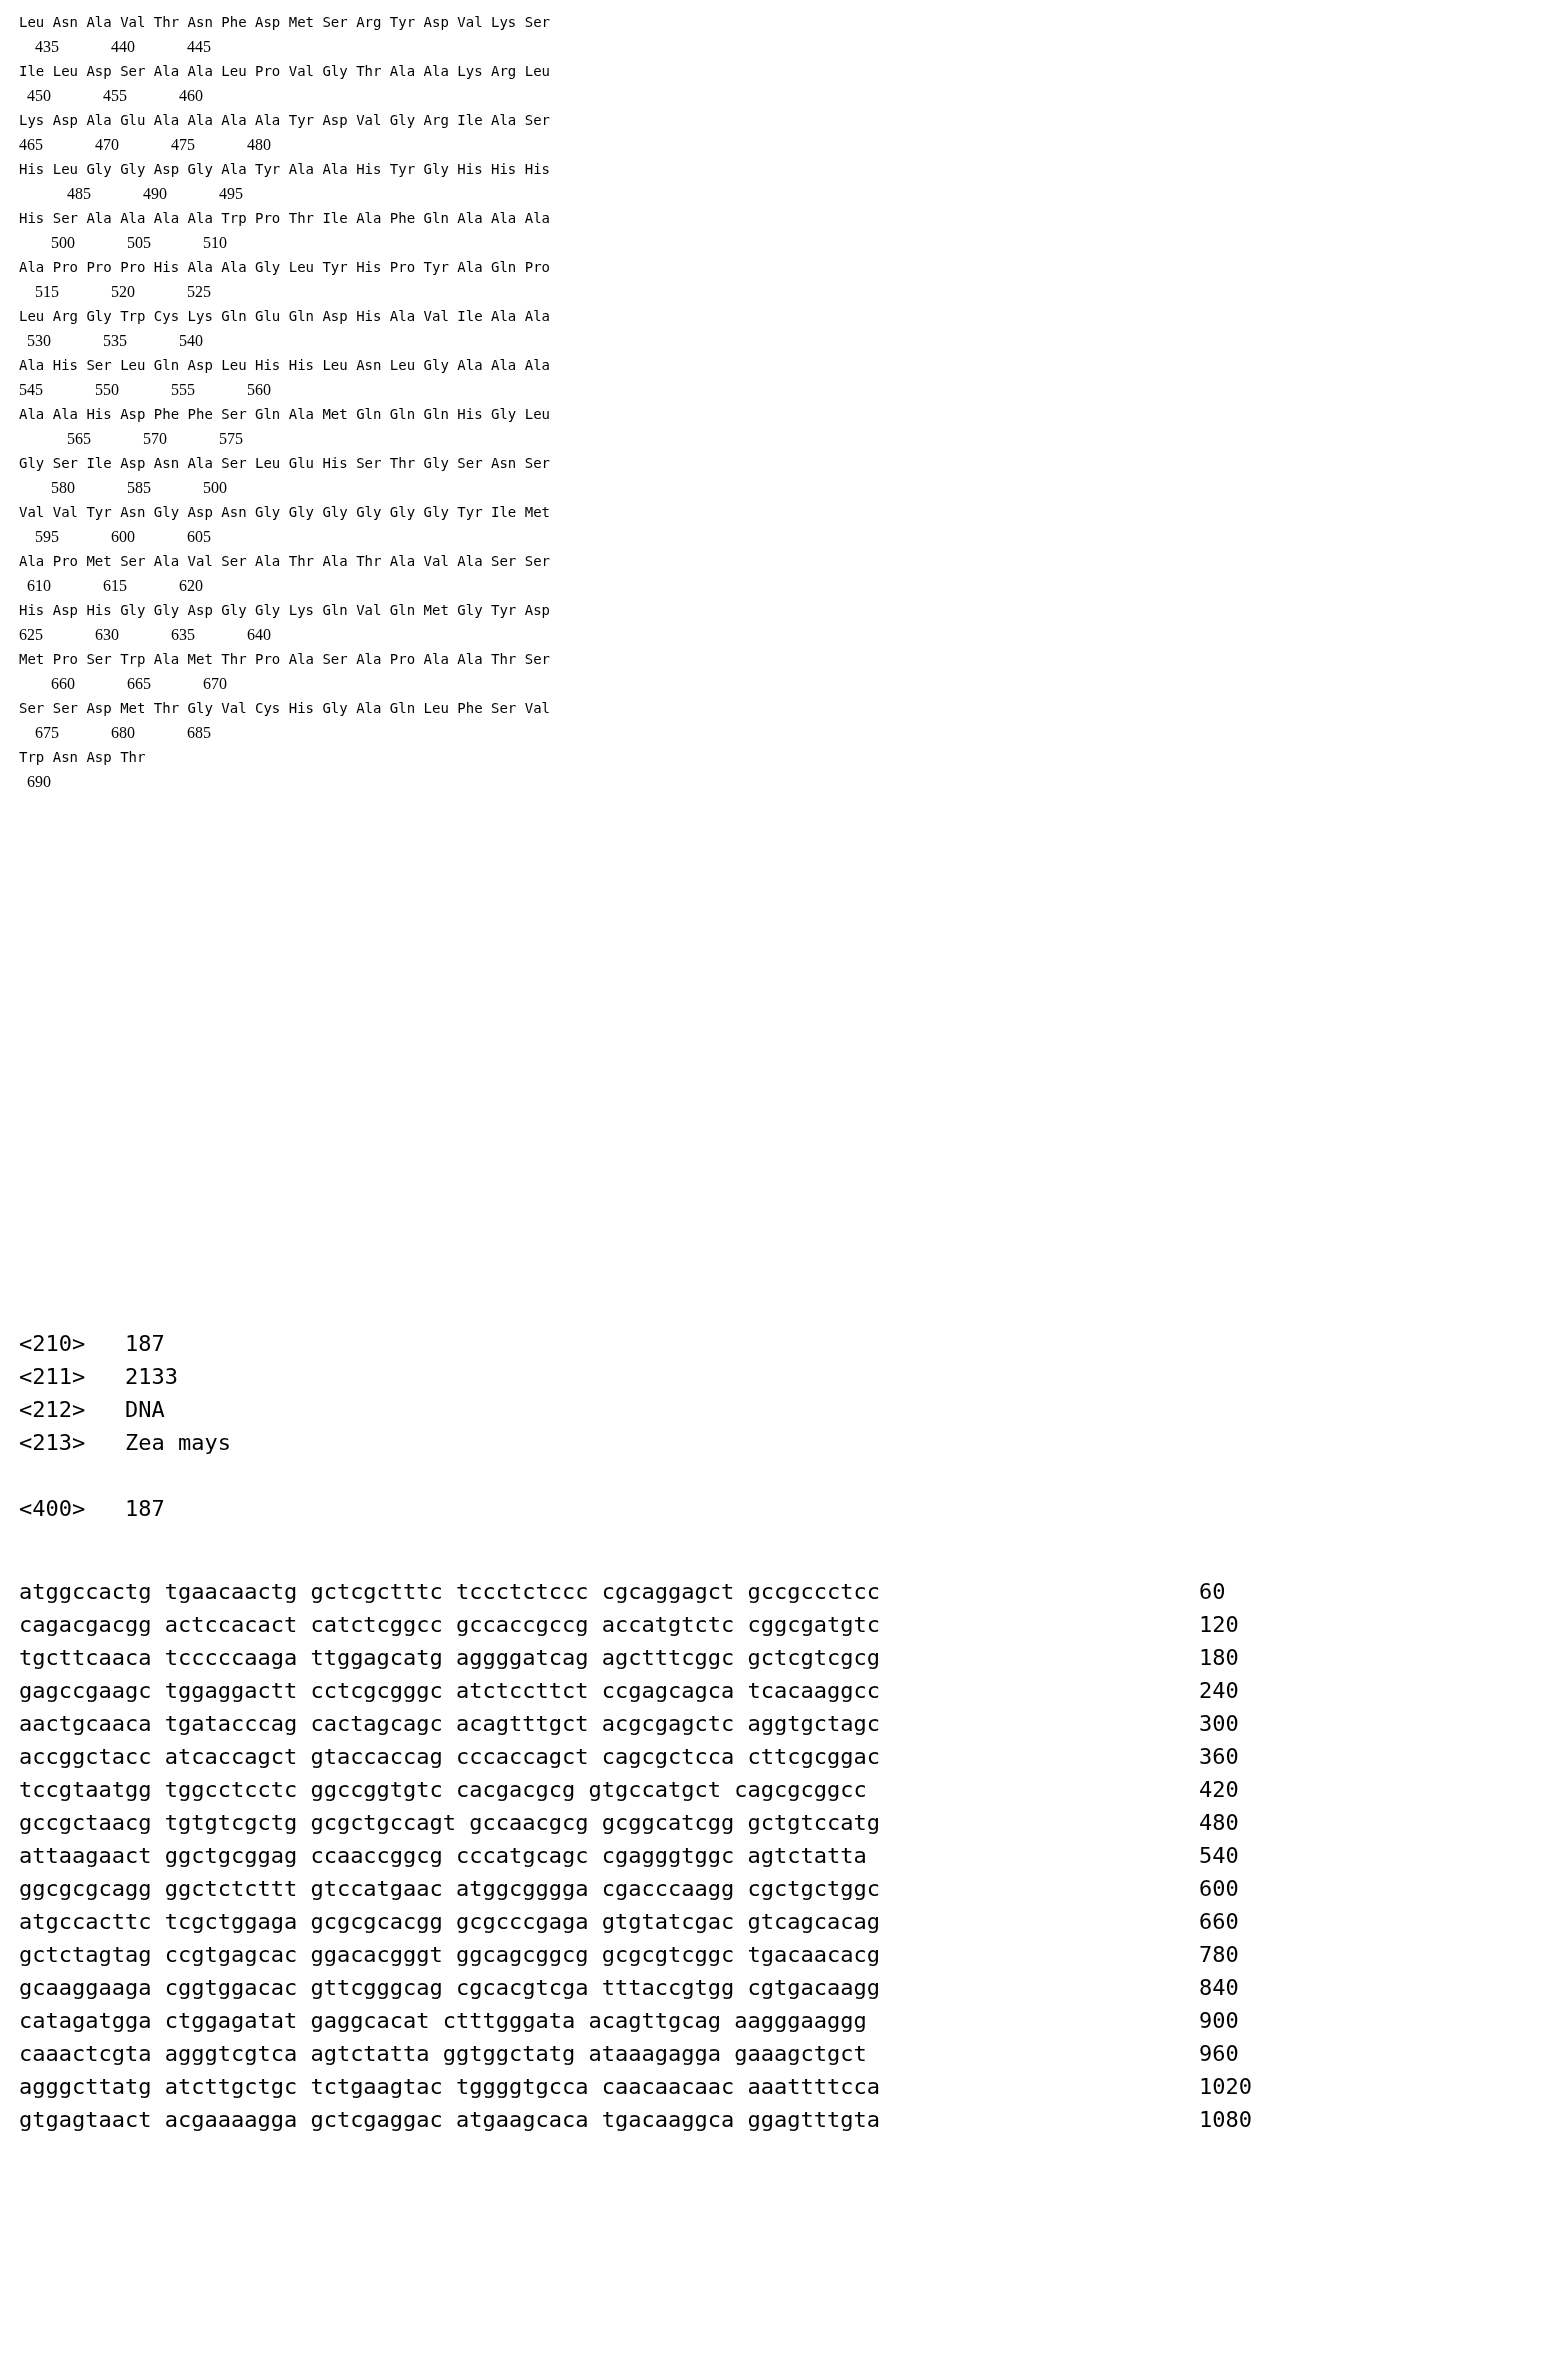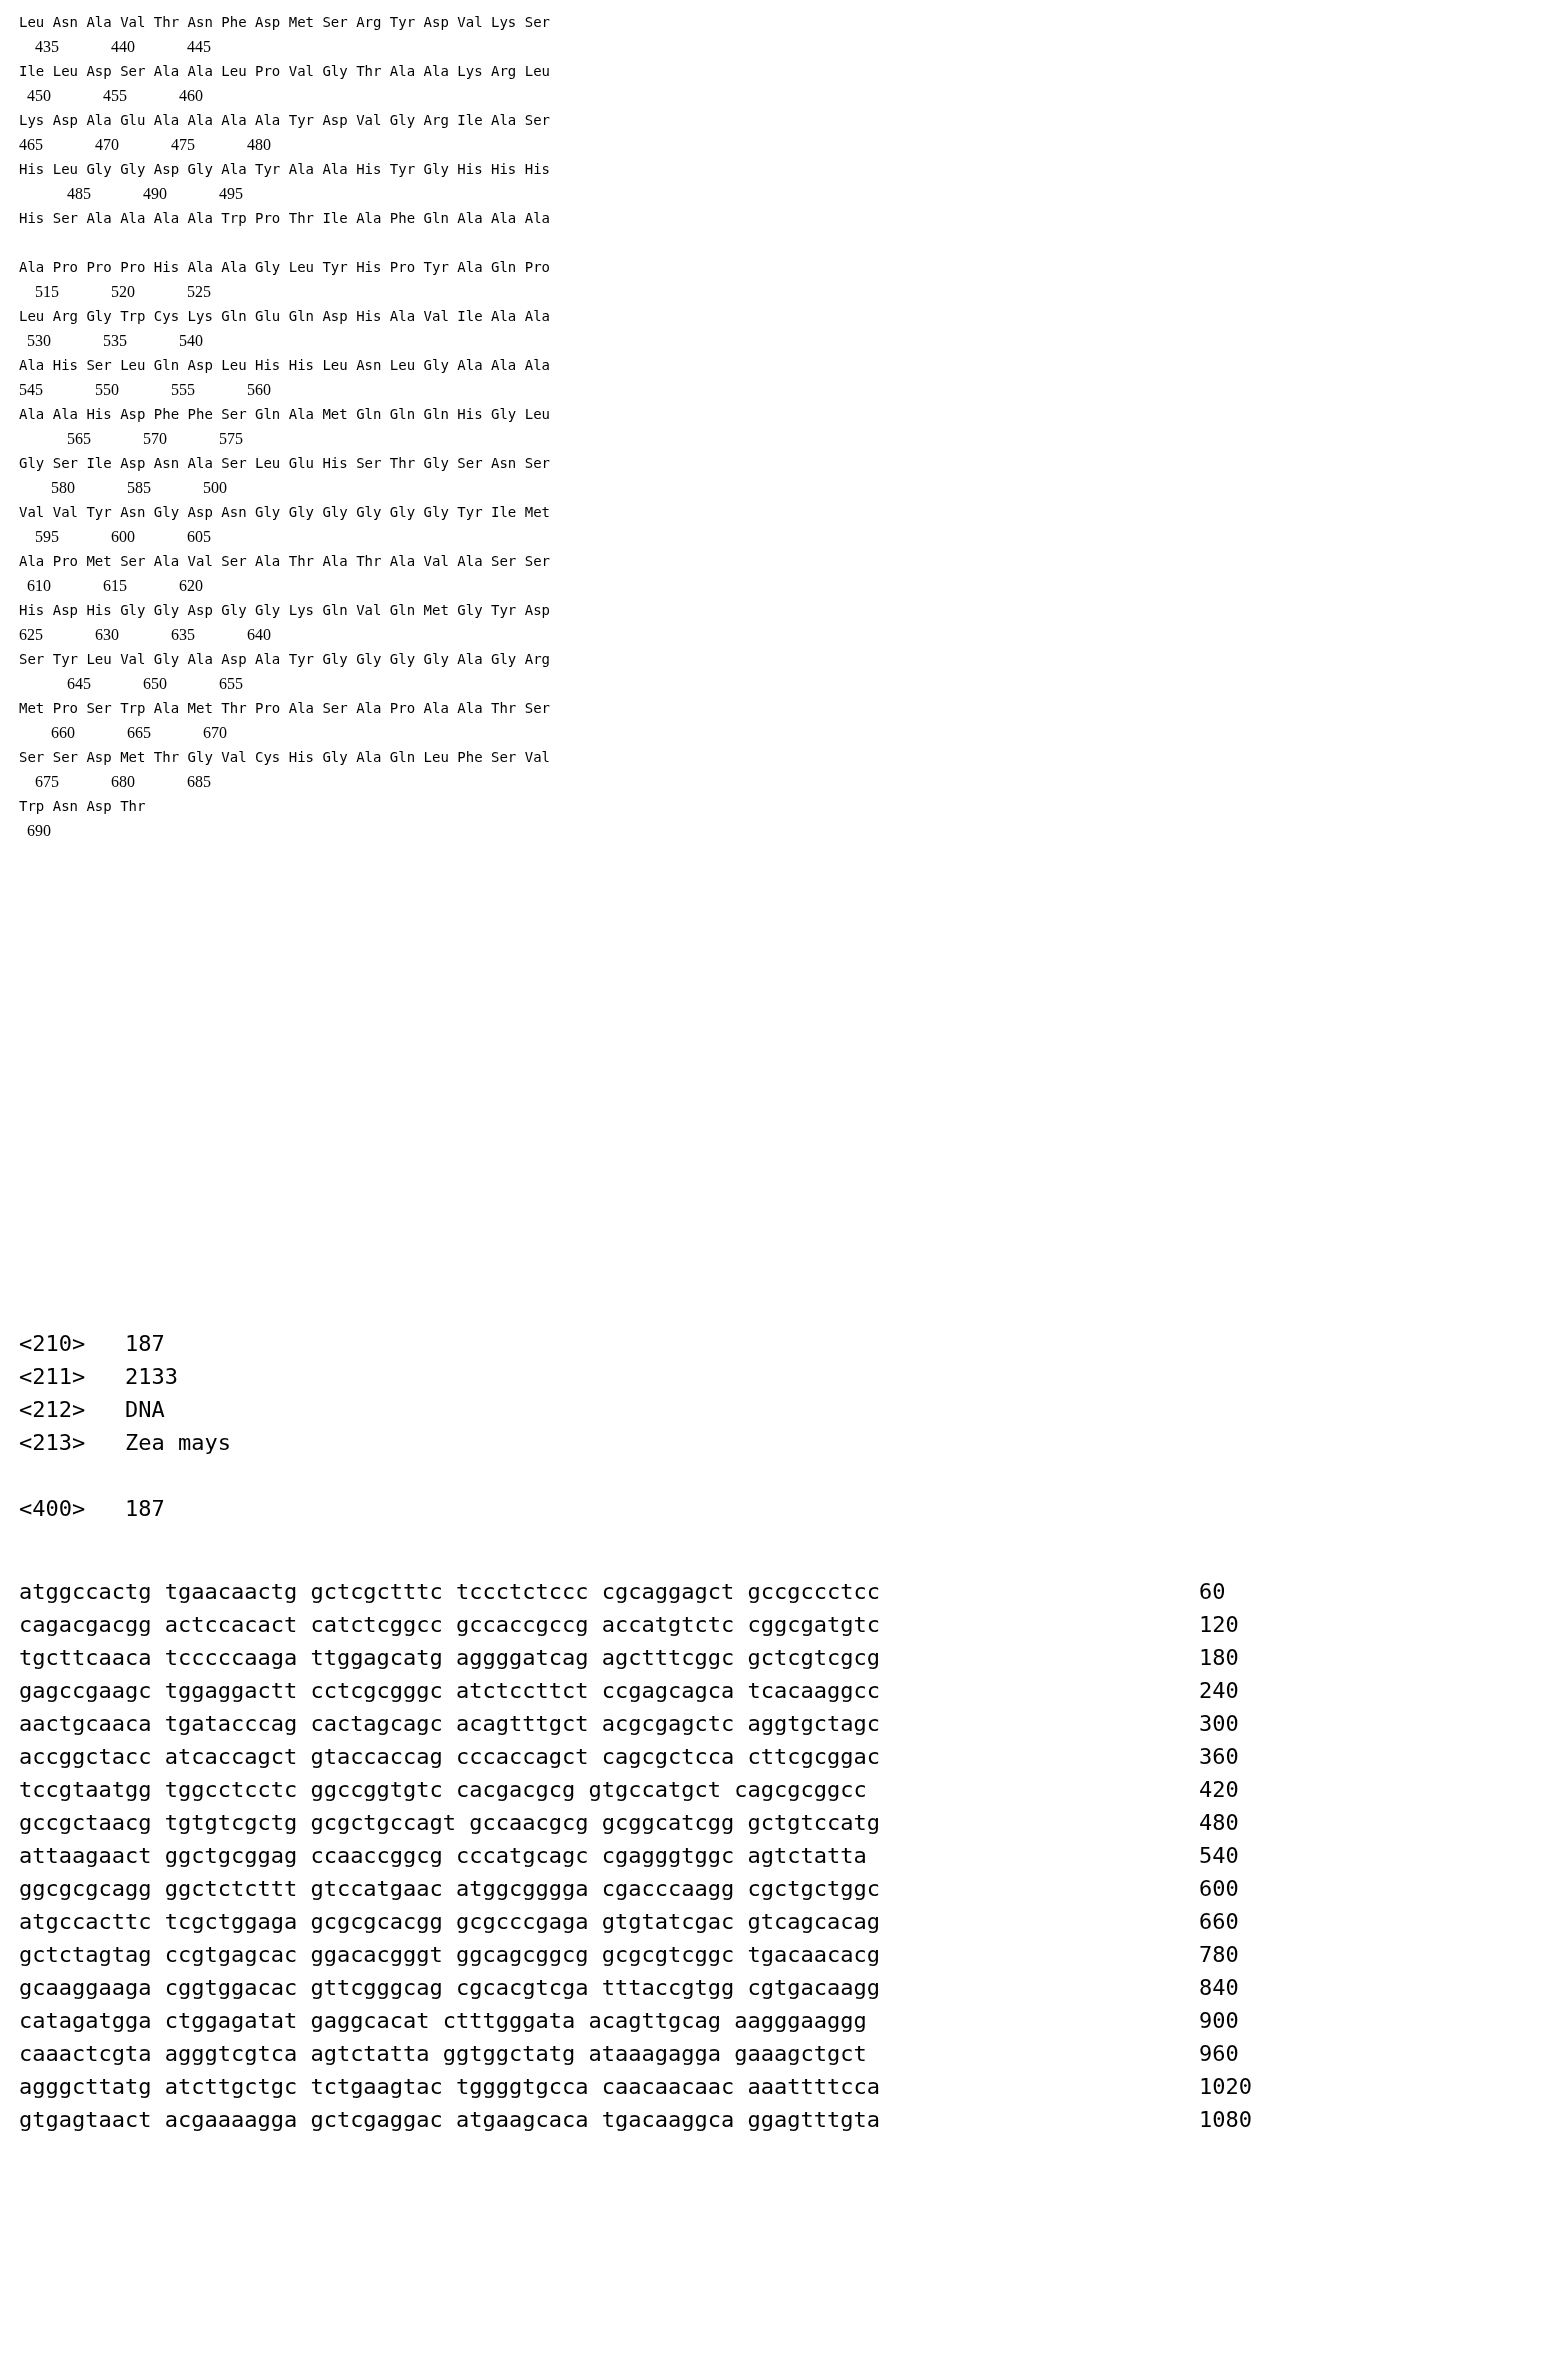--- a/index.html
+++ b/index.html
@@ -97,20 +97,21 @@
     <div class="prot-row">
       <div class="prot-res">Lys Asp Ala Glu Ala Ala Ala Ala Tyr Asp Val Gly Arg Ile Ala Ser</div>
       <div class="prot-num">465             470             475             480</div>
     </div>
     <div class="prot-row">
       <div class="prot-res">His Leu Gly Gly Asp Gly Ala Tyr Ala Ala His Tyr Gly His His His</div>
       <div class="prot-num">            485             490             495</div>
     </div>
     <div class="prot-row">
       <div class="prot-res">His Ser Ala Ala Ala Ala Trp Pro Thr Ile Ala Phe Gln Ala Ala Ala</div>
+      <div class="prot-num">        500             505             510</div>
     </div>
     <div class="prot-row">
       <div class="prot-res">Ala Pro Pro Pro His Ala Ala Gly Leu Tyr His Pro Tyr Ala Gln Pro</div>
       <div class="prot-num">    515             520             525</div>
     </div>
     <div class="prot-row">
       <div class="prot-res">Leu Arg Gly Trp Cys Lys Gln Glu Gln Asp His Ala Val Ile Ala Ala</div>
       <div class="prot-num">  530             535             540</div>
     </div>
     <div class="prot-row">
@@ -129,24 +130,20 @@
       <div class="prot-res">Val Val Tyr Asn Gly Asp Asn Gly Gly Gly Gly Gly Gly Tyr Ile Met</div>
       <div class="prot-num">    595             600             605</div>
     </div>
     <div class="prot-row">
       <div class="prot-res">Ala Pro Met Ser Ala Val Ser Ala Thr Ala Thr Ala Val Ala Ser Ser</div>
       <div class="prot-num">  610             615             620</div>
     </div>
     <div class="prot-row">
       <div class="prot-res">His Asp His Gly Gly Asp Gly Gly Lys Gln Val Gln Met Gly Tyr Asp</div>
       <div class="prot-num">625             630             635             640</div>
-    </div>
-    <div class="prot-row">
-      <div class="prot-res">Ser Tyr Leu Val Gly Ala Asp Ala Tyr Gly Gly Gly Gly Ala Gly Arg</div>
-      <div class="prot-num">            645             650             655</div>
     </div>
     <div class="prot-row">
       <div class="prot-res">Met Pro Ser Trp Ala Met Thr Pro Ala Ser Ala Pro Ala Ala Thr Ser</div>
       <div class="prot-num">        660             665             670</div>
     </div>
     <div class="prot-row">
       <div class="prot-res">Ser Ser Asp Met Thr Gly Val Cys His Gly Ala Gln Leu Phe Ser Val</div>
       <div class="prot-num">    675             680             685</div>
     </div>
     <div class="prot-row">

